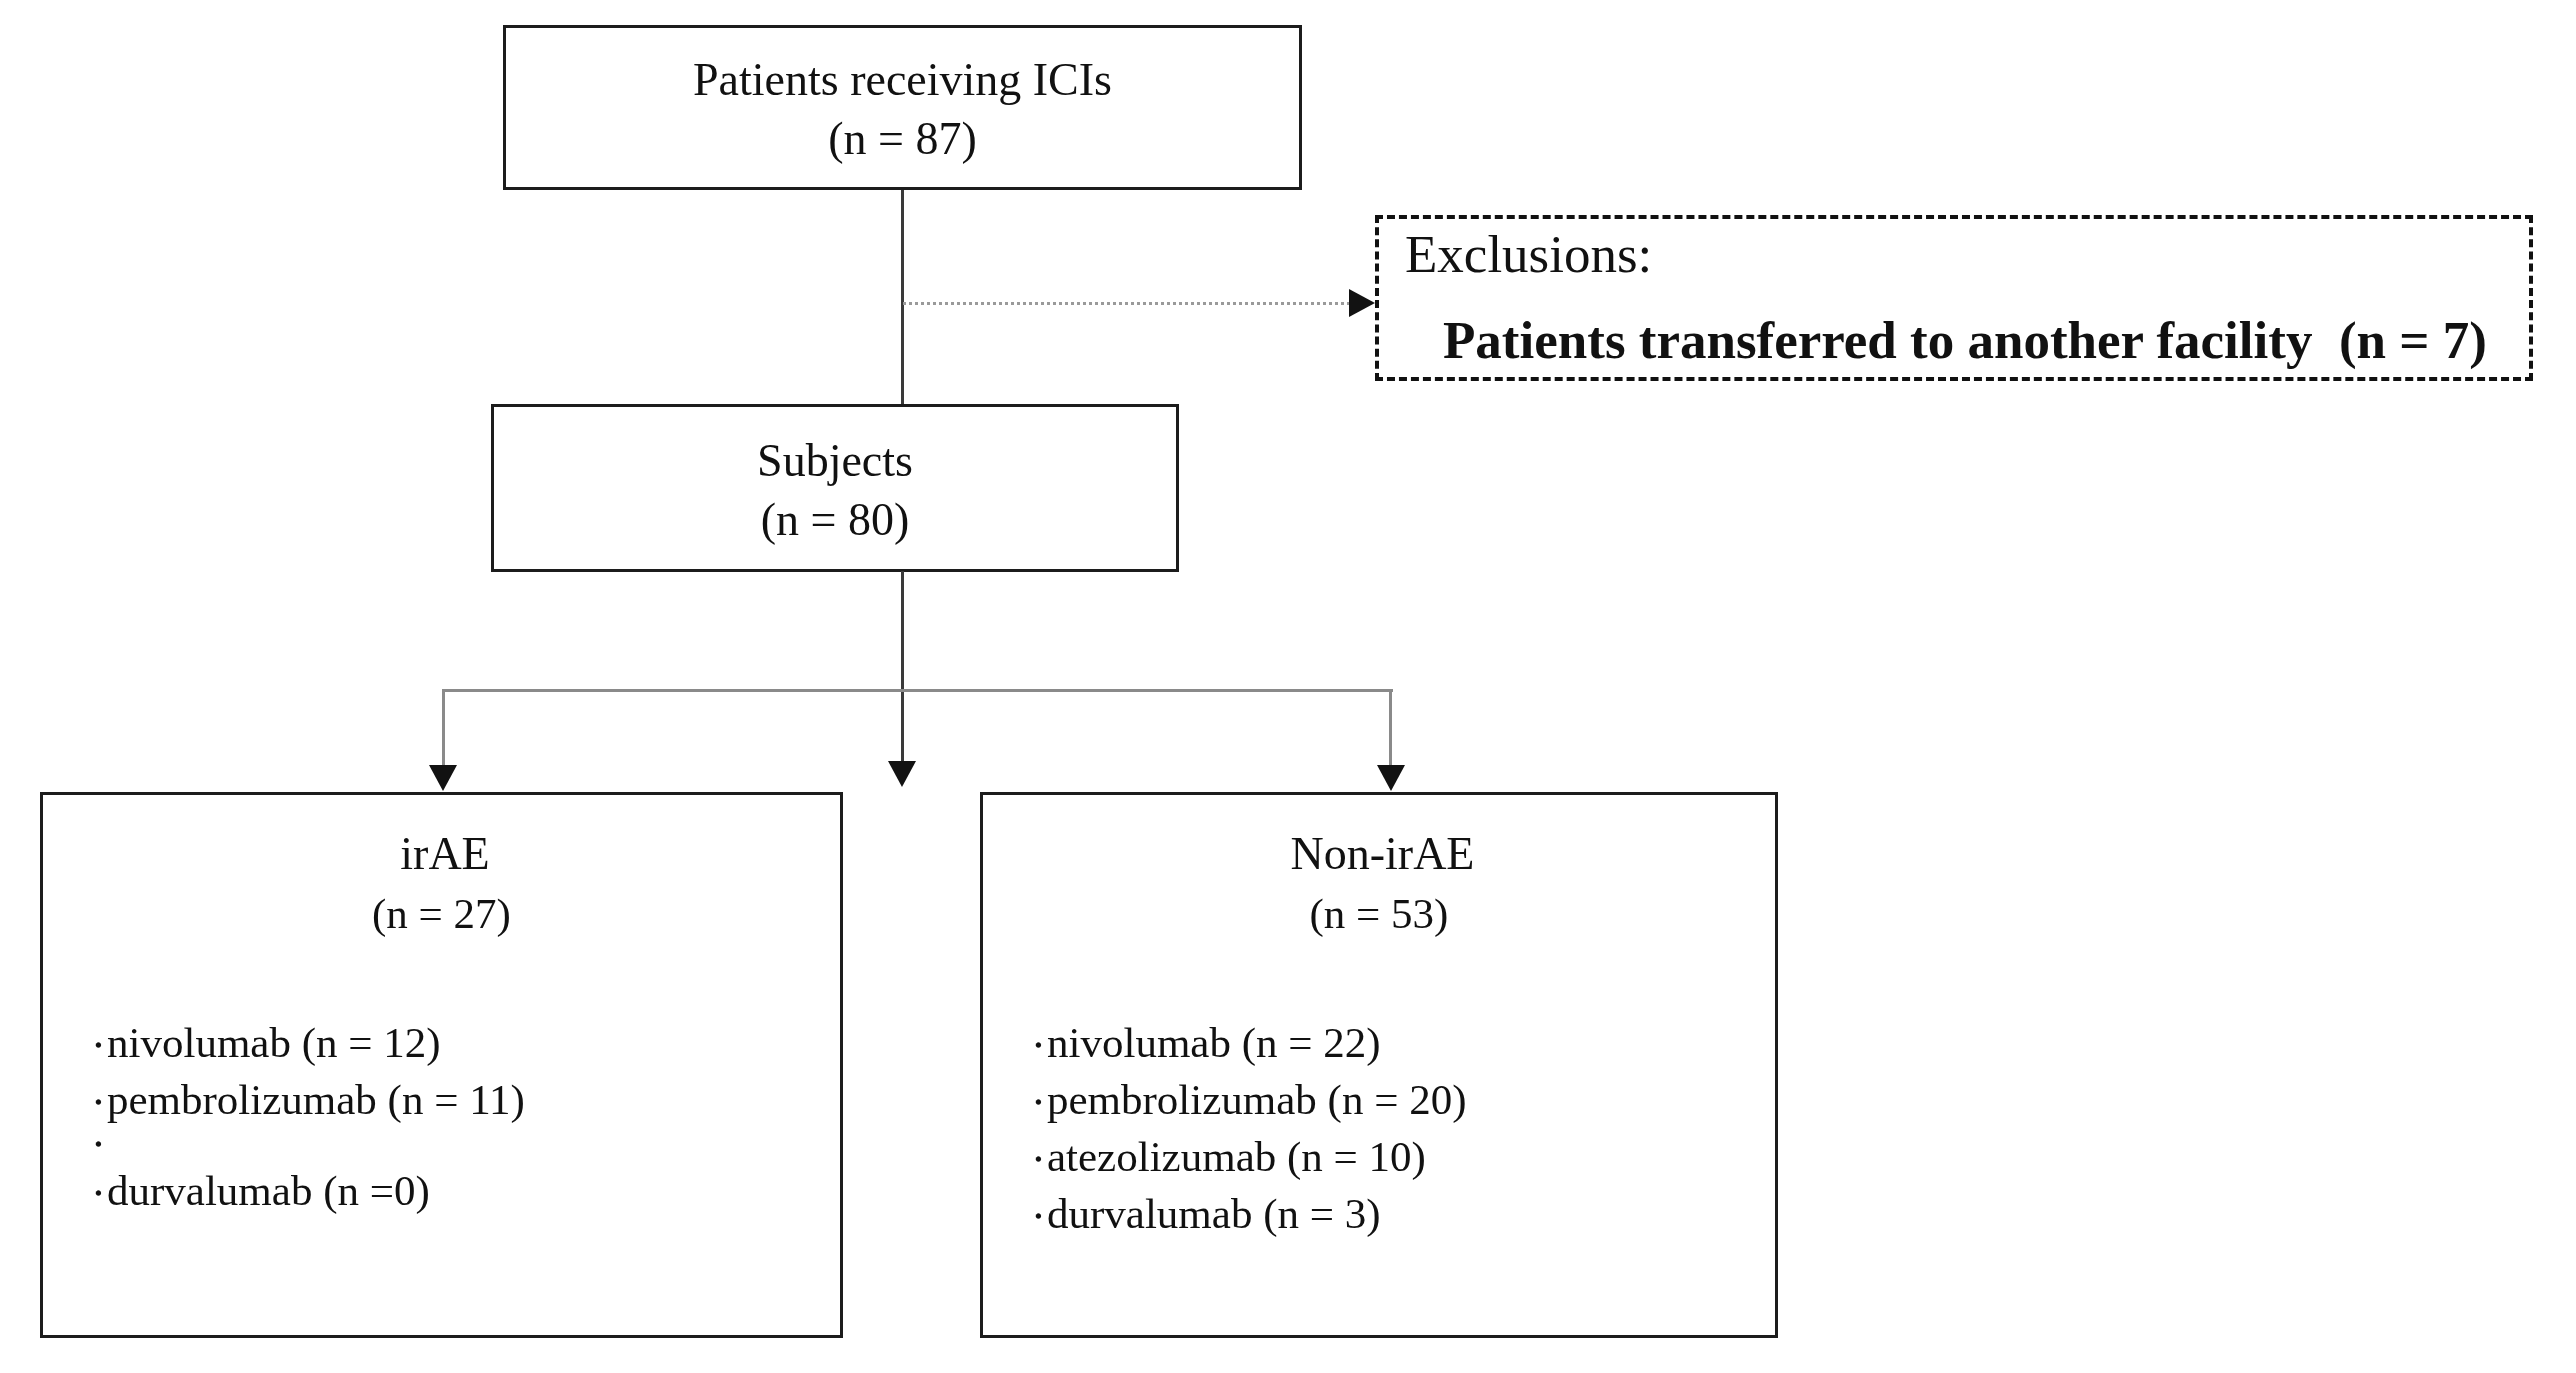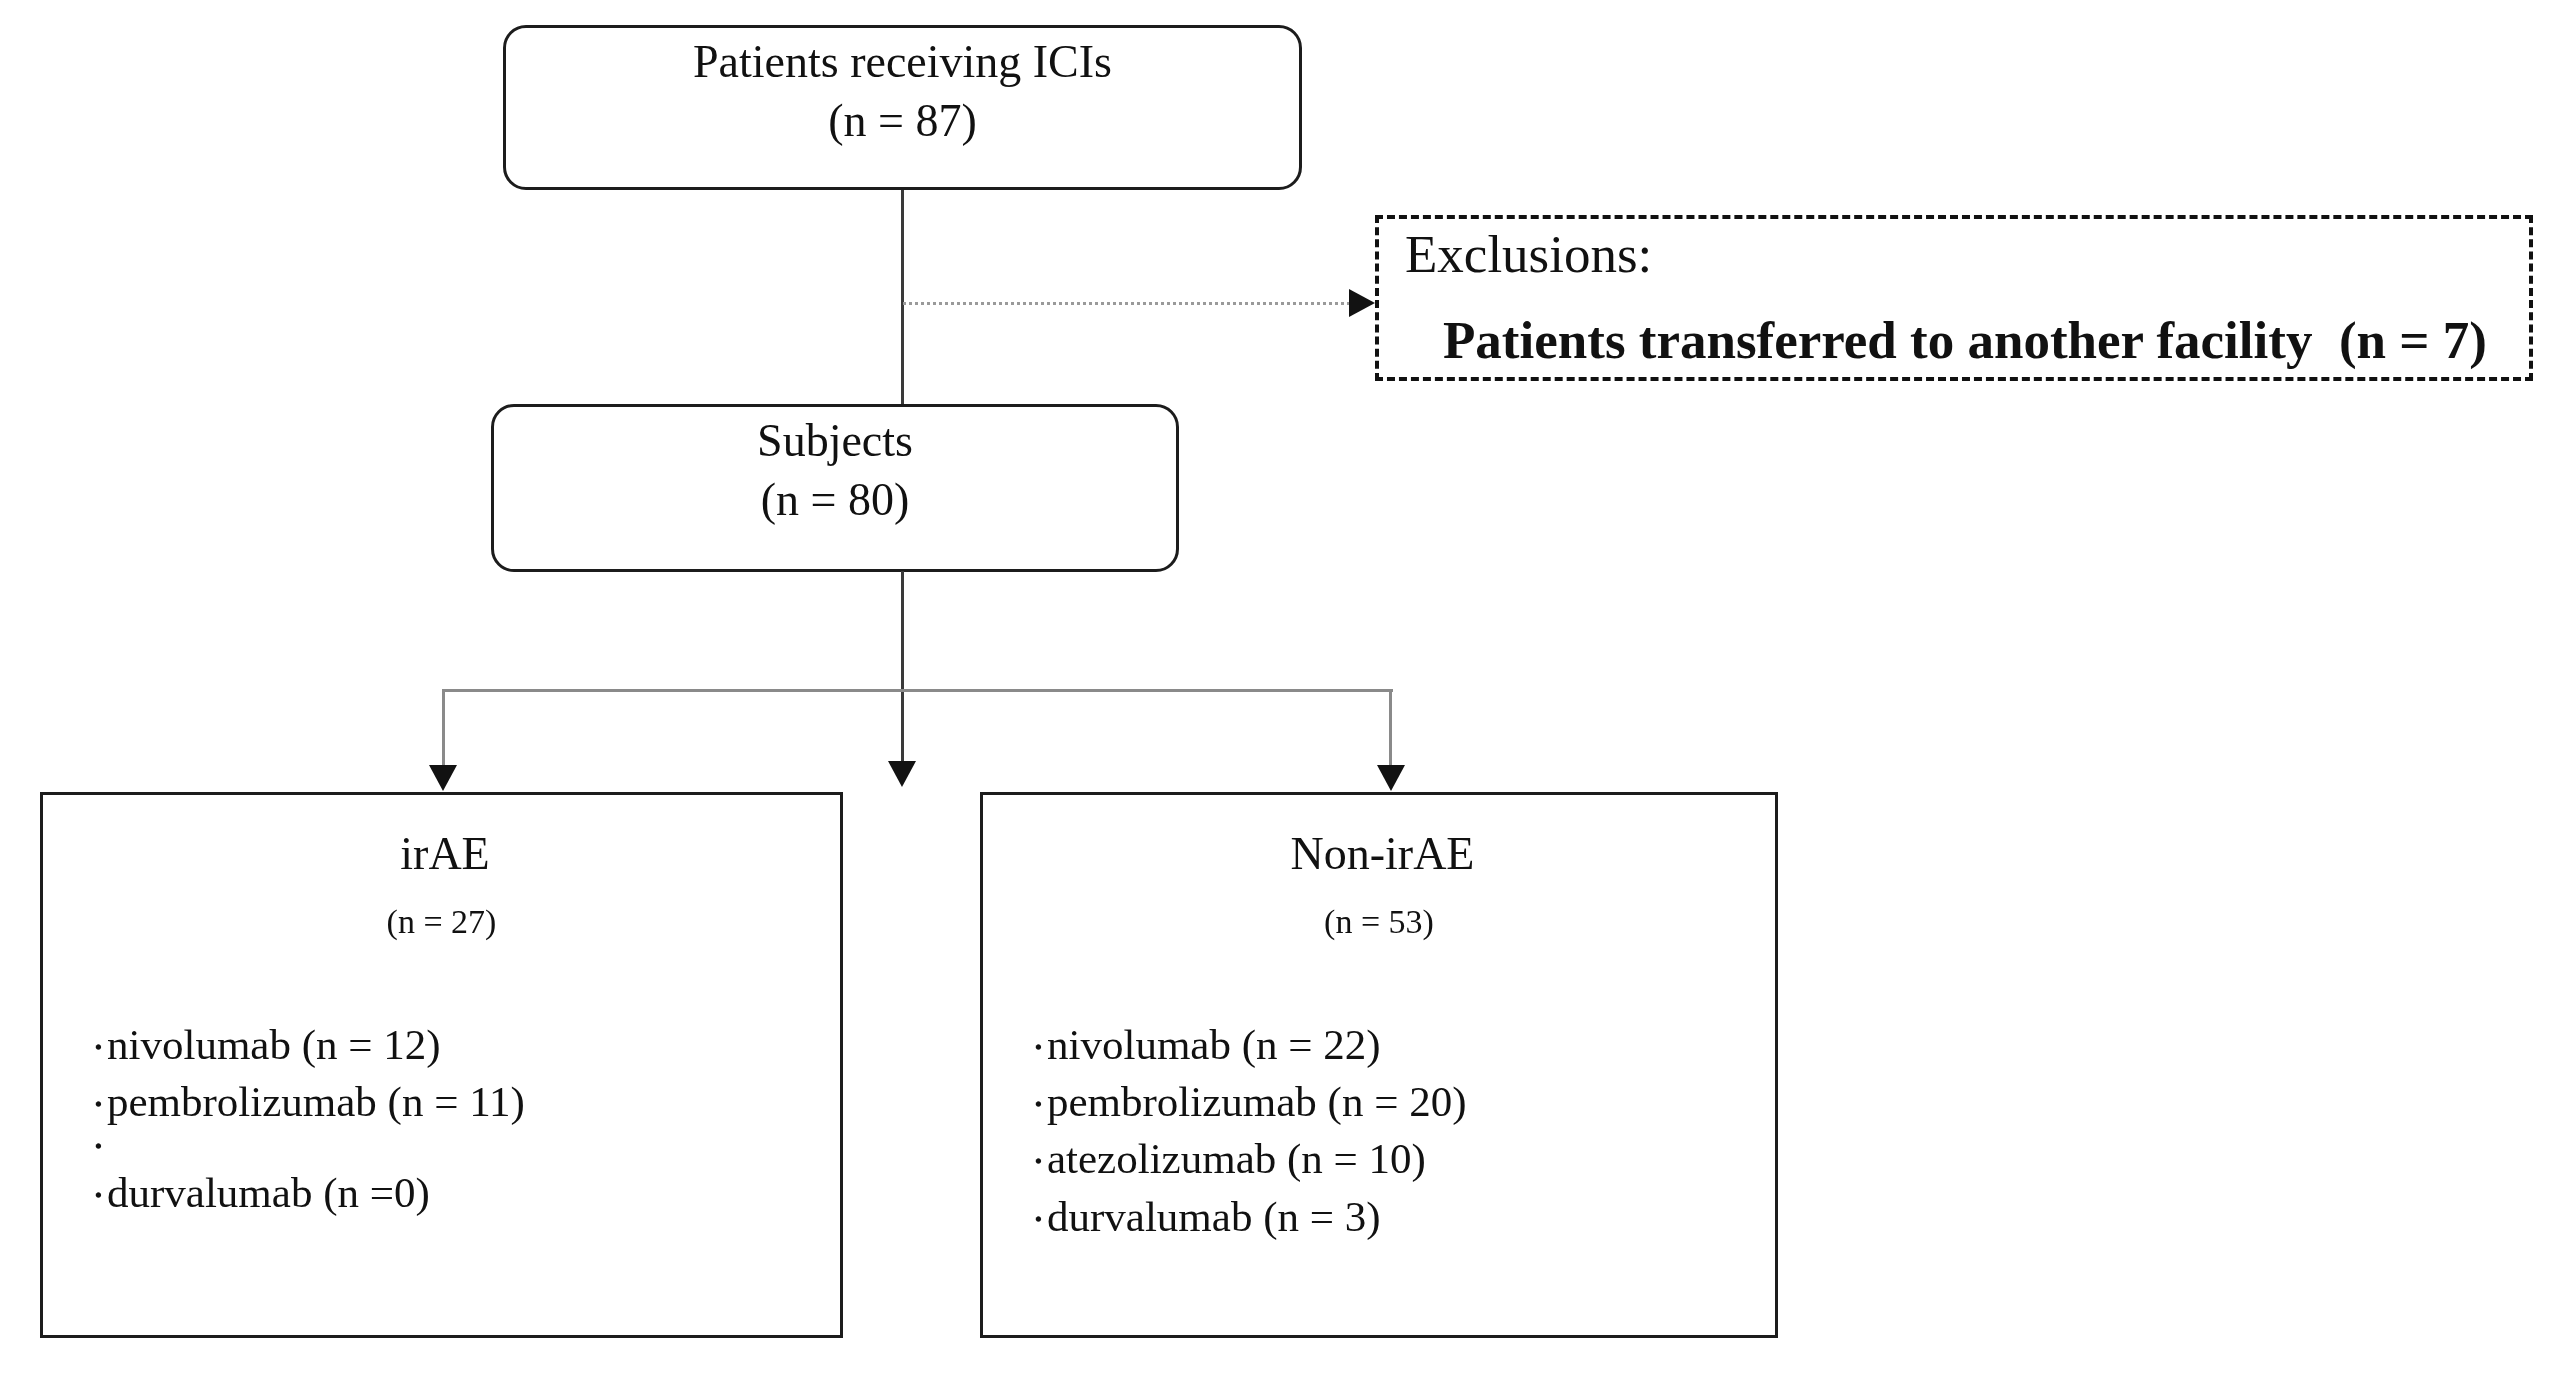--- a/index.html
+++ b/index.html
@@ -25,23 +25,22 @@
     border: 3.4px solid #1c1c1c;
     display: flex;
     flex-direction: column;
   }
   .node.dashed {
     border: 4.3px dashed #111111;
   }
 
   .node-center {
     align-items: center;
-    justify-content: flex-start;
+    justify-content: center;
     text-align: center;
-    border-radius: 23px;
   }
 
   .line {
     display: block;
     white-space: pre;
     color: #111111;
     line-height: 1.28;
   }
 
   
@@ -73,25 +72,25 @@
     padding-top: 29px;
   }
   .group-title {
     font-size: 46px;
     text-align: center;
     color: #111111;
     line-height: 1.3;
     margin-left: 7px;
   }
   .group-sub {
-    font-size: 34px;
+    font-size: 43px;
     text-align: center;
     color: #111111;
     line-height: 1.3;
-    margin-top: 16px;
+    margin-top: 2px;
   }
   .drug-list {
     margin: 0;
     padding: 0;
     list-style: none;
     align-self: flex-start;
     margin-top: 72px;
     padding-left: 38px;
   }
   .drug-list li {

